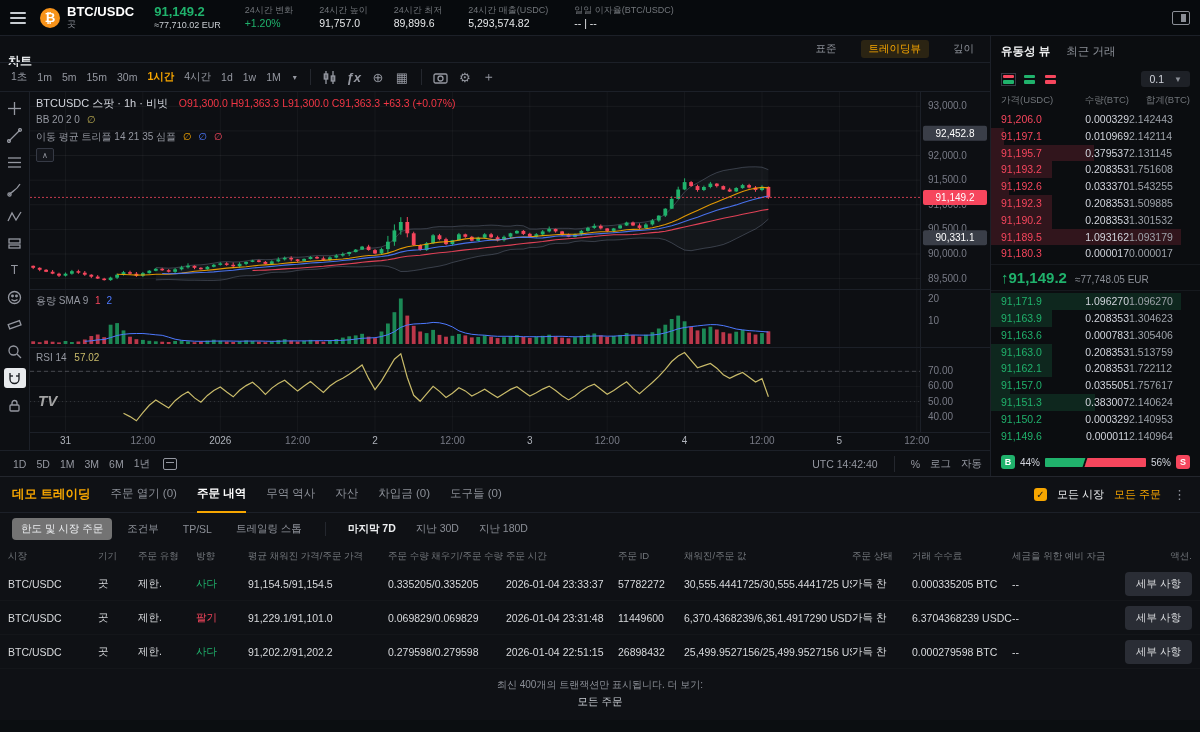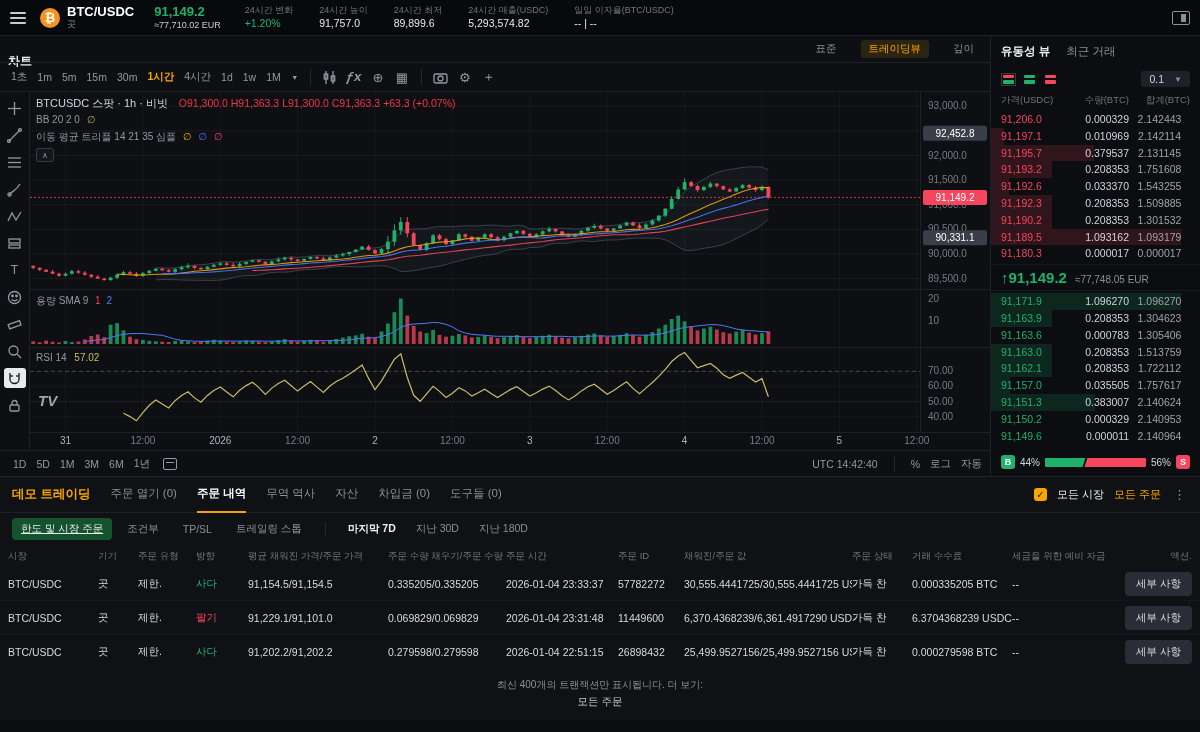--- a/index.html
+++ b/index.html
@@ -95,21 +95,21 @@
   .prec-dd { margin-left:auto; background:#1e2127; border-radius:3px; font-size:10.5px;
     color:#d1d4dc; padding:2px 8px; display:flex; align-items:center; gap:10px; cursor:pointer; }
   .prec-dd .caret { color:#8b8f97; font-size:8px; }
   .ob-head { display:grid; grid-template-columns:1.1fr 1fr 1fr; font-size:9.5px; color:#71757a;
     padding:2px 10px 4px; }
   .ob-head span:nth-child(2), .ob-head span:nth-child(3) { text-align:right; }
   .ob-rows { padding:0 10px; }
   .ob-row { position:relative; display:grid; grid-template-columns:1.1fr 1fr 1fr;
     font-size:10.5px; line-height:16.8px; cursor:pointer; }
   .ob-row .qty { text-align:right; color:#d1d4dc; }
-  .ob-row .tot { text-align:center; color:#9ea3aa; }
+  .ob-row .tot { text-align:left; color:#9ea3aa; }
   .ob-bar { position:absolute; left:-10px; top:0; bottom:0; z-index:0; }
   .ob-row span { position:relative; z-index:1; }
   .ob-mid { display:flex; align-items:baseline; gap:8px; padding:4px 10px;
     border-top:1px solid #16191e; border-bottom:1px solid #16191e; margin:2px 0; }
   .ob-mid .mp { font-size:15px; font-weight:bold; color:#20b26c; }
   .ob-mid .meur { font-size:10px; color:#8b8f97; }
   .ratio-row { margin-top:auto; display:flex; align-items:center; gap:5px; padding:5px 10px 7px; }
   .rb-badge { width:14px; height:14px; border-radius:3px; color:#fff; font-size:9px; font-weight:bold;
     display:flex; align-items:center; justify-content:center; }
   .rb-badge.b { background:#20b26c; } .rb-badge.s { background:#f6465d; }
@@ -127,21 +127,21 @@
     border-bottom:2px solid transparent; cursor:pointer; }
   .demo-tab.active { color:#fff; border-bottom-color:#f7a600; font-weight:bold; }
   .demo-right { margin-left:auto; display:flex; align-items:center; gap:10px; }
   .chk { width:13px; height:13px; background:#f7a600; border-radius:3px; color:#1b1b1b;
     font-size:10px; display:flex; align-items:center; justify-content:center; cursor:pointer; }
   .chk-label { font-size:11px; color:#e6e8ea; }
   .all-orders { font-size:11px; color:#f7a600; cursor:pointer; }
   .kebab { color:#8b8f97; font-size:13px; cursor:pointer; padding:0 2px; }
   .demo-filters { height:32px; display:flex; align-items:center; gap:6px; padding:0 12px; }
   .pill { font-size:10.5px; color:#8b8f97; padding:4px 9px; border-radius:4px; cursor:pointer; white-space:nowrap; }
-  .pill.active { background:#14532d; color:#eceef0;text-decoration:underline; }
+  .pill.active { background:#737373; color:#eceef0; }
   .rangechip { font-size:10.5px; color:#8b8f97; padding:4px 8px; cursor:pointer; }
   .rangechip.active { color:#eceef0; font-weight:bold; }
   .fl-sep { width:1px; height:14px; background:#24272e; margin:0 8px; }
   .ogrid { display:grid; grid-template-columns:90px 40px 58px 52px 140px 118px 112px 66px 168px 60px 100px 108px 1fr;
     align-items:center; padding:0 8px; }
   .ohead { height:22px; }
   .ohead span { font-size:9.5px; color:#71757a; white-space:nowrap; overflow:hidden; }
   .ohead span:last-child { text-align:right; }
   .orow { height:34px; font-size:10.5px; color:#d8dadd; border-bottom:1px solid rgba(255,255,255,0.025); }
   .orow span { white-space:nowrap; overflow:hidden; }
@@ -227,21 +227,21 @@
       <span class="tf" style="font-size:8px;">▾</span>
       <div class="tv-sep"></div>
       <span class="tico">
         <svg width="15" height="15" viewBox="0 0 15 15">
             <line x1="4" y1="1" x2="4" y2="14"></line>
             <rect x="2.3" y="4" width="3.4" height="5"></rect>
             <line x1="11" y1="1" x2="11" y2="14"></line>
             <rect x="9.3" y="6" width="3.4" height="5"></rect>
           </svg>
       </span>
-      <span class="tico" style="font-style:italic;font-weight:bold;font-family:Liberation Mono, monospace;">ƒx</span>
+      <span class="tico" style="font-style:italic;font-weight:bold;">ƒx</span>
       <span class="tico">⊕</span>
       <span class="tico">▦</span>
       <div class="tv-sep"></div>
       <span class="tico">
         <svg width="15" height="13" viewBox="0 0 15 13">
             <rect x="1" y="3" width="13" height="9" rx="1.5"></rect>
             <circle cx="7.5" cy="7.5" r="2.5"></circle>
           </svg>
       </span>
       <span class="tico">⚙</span>

